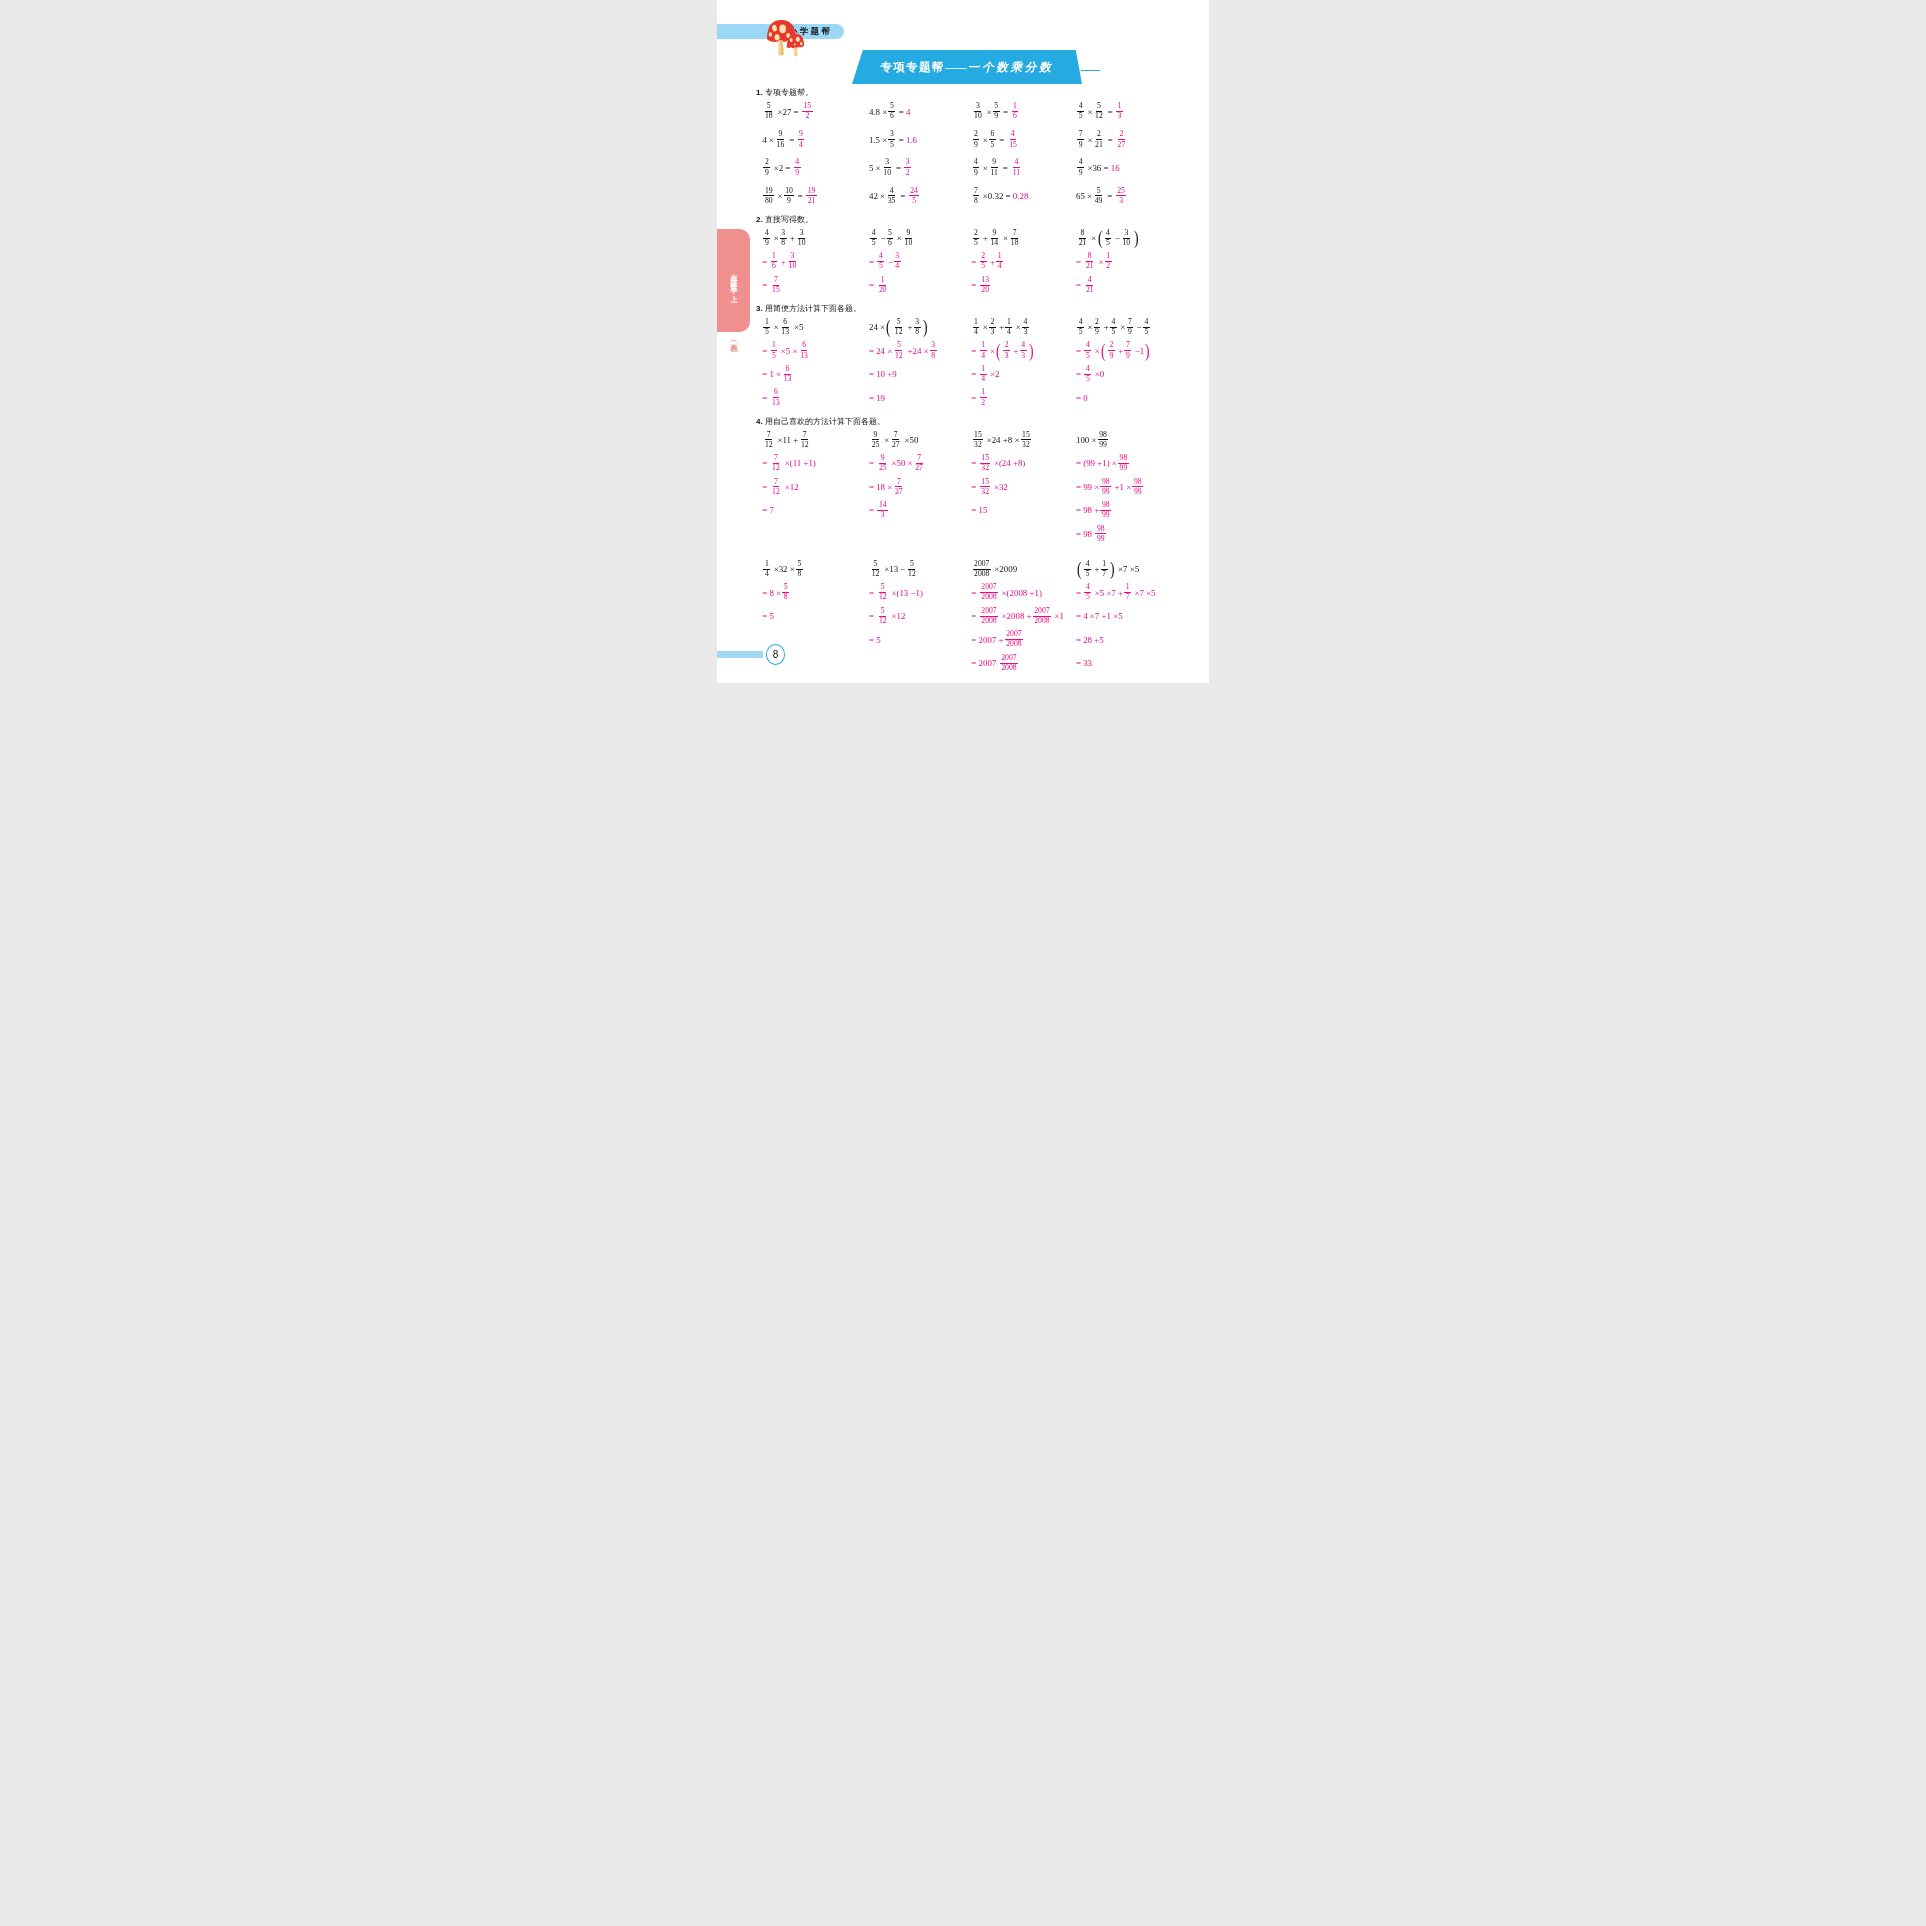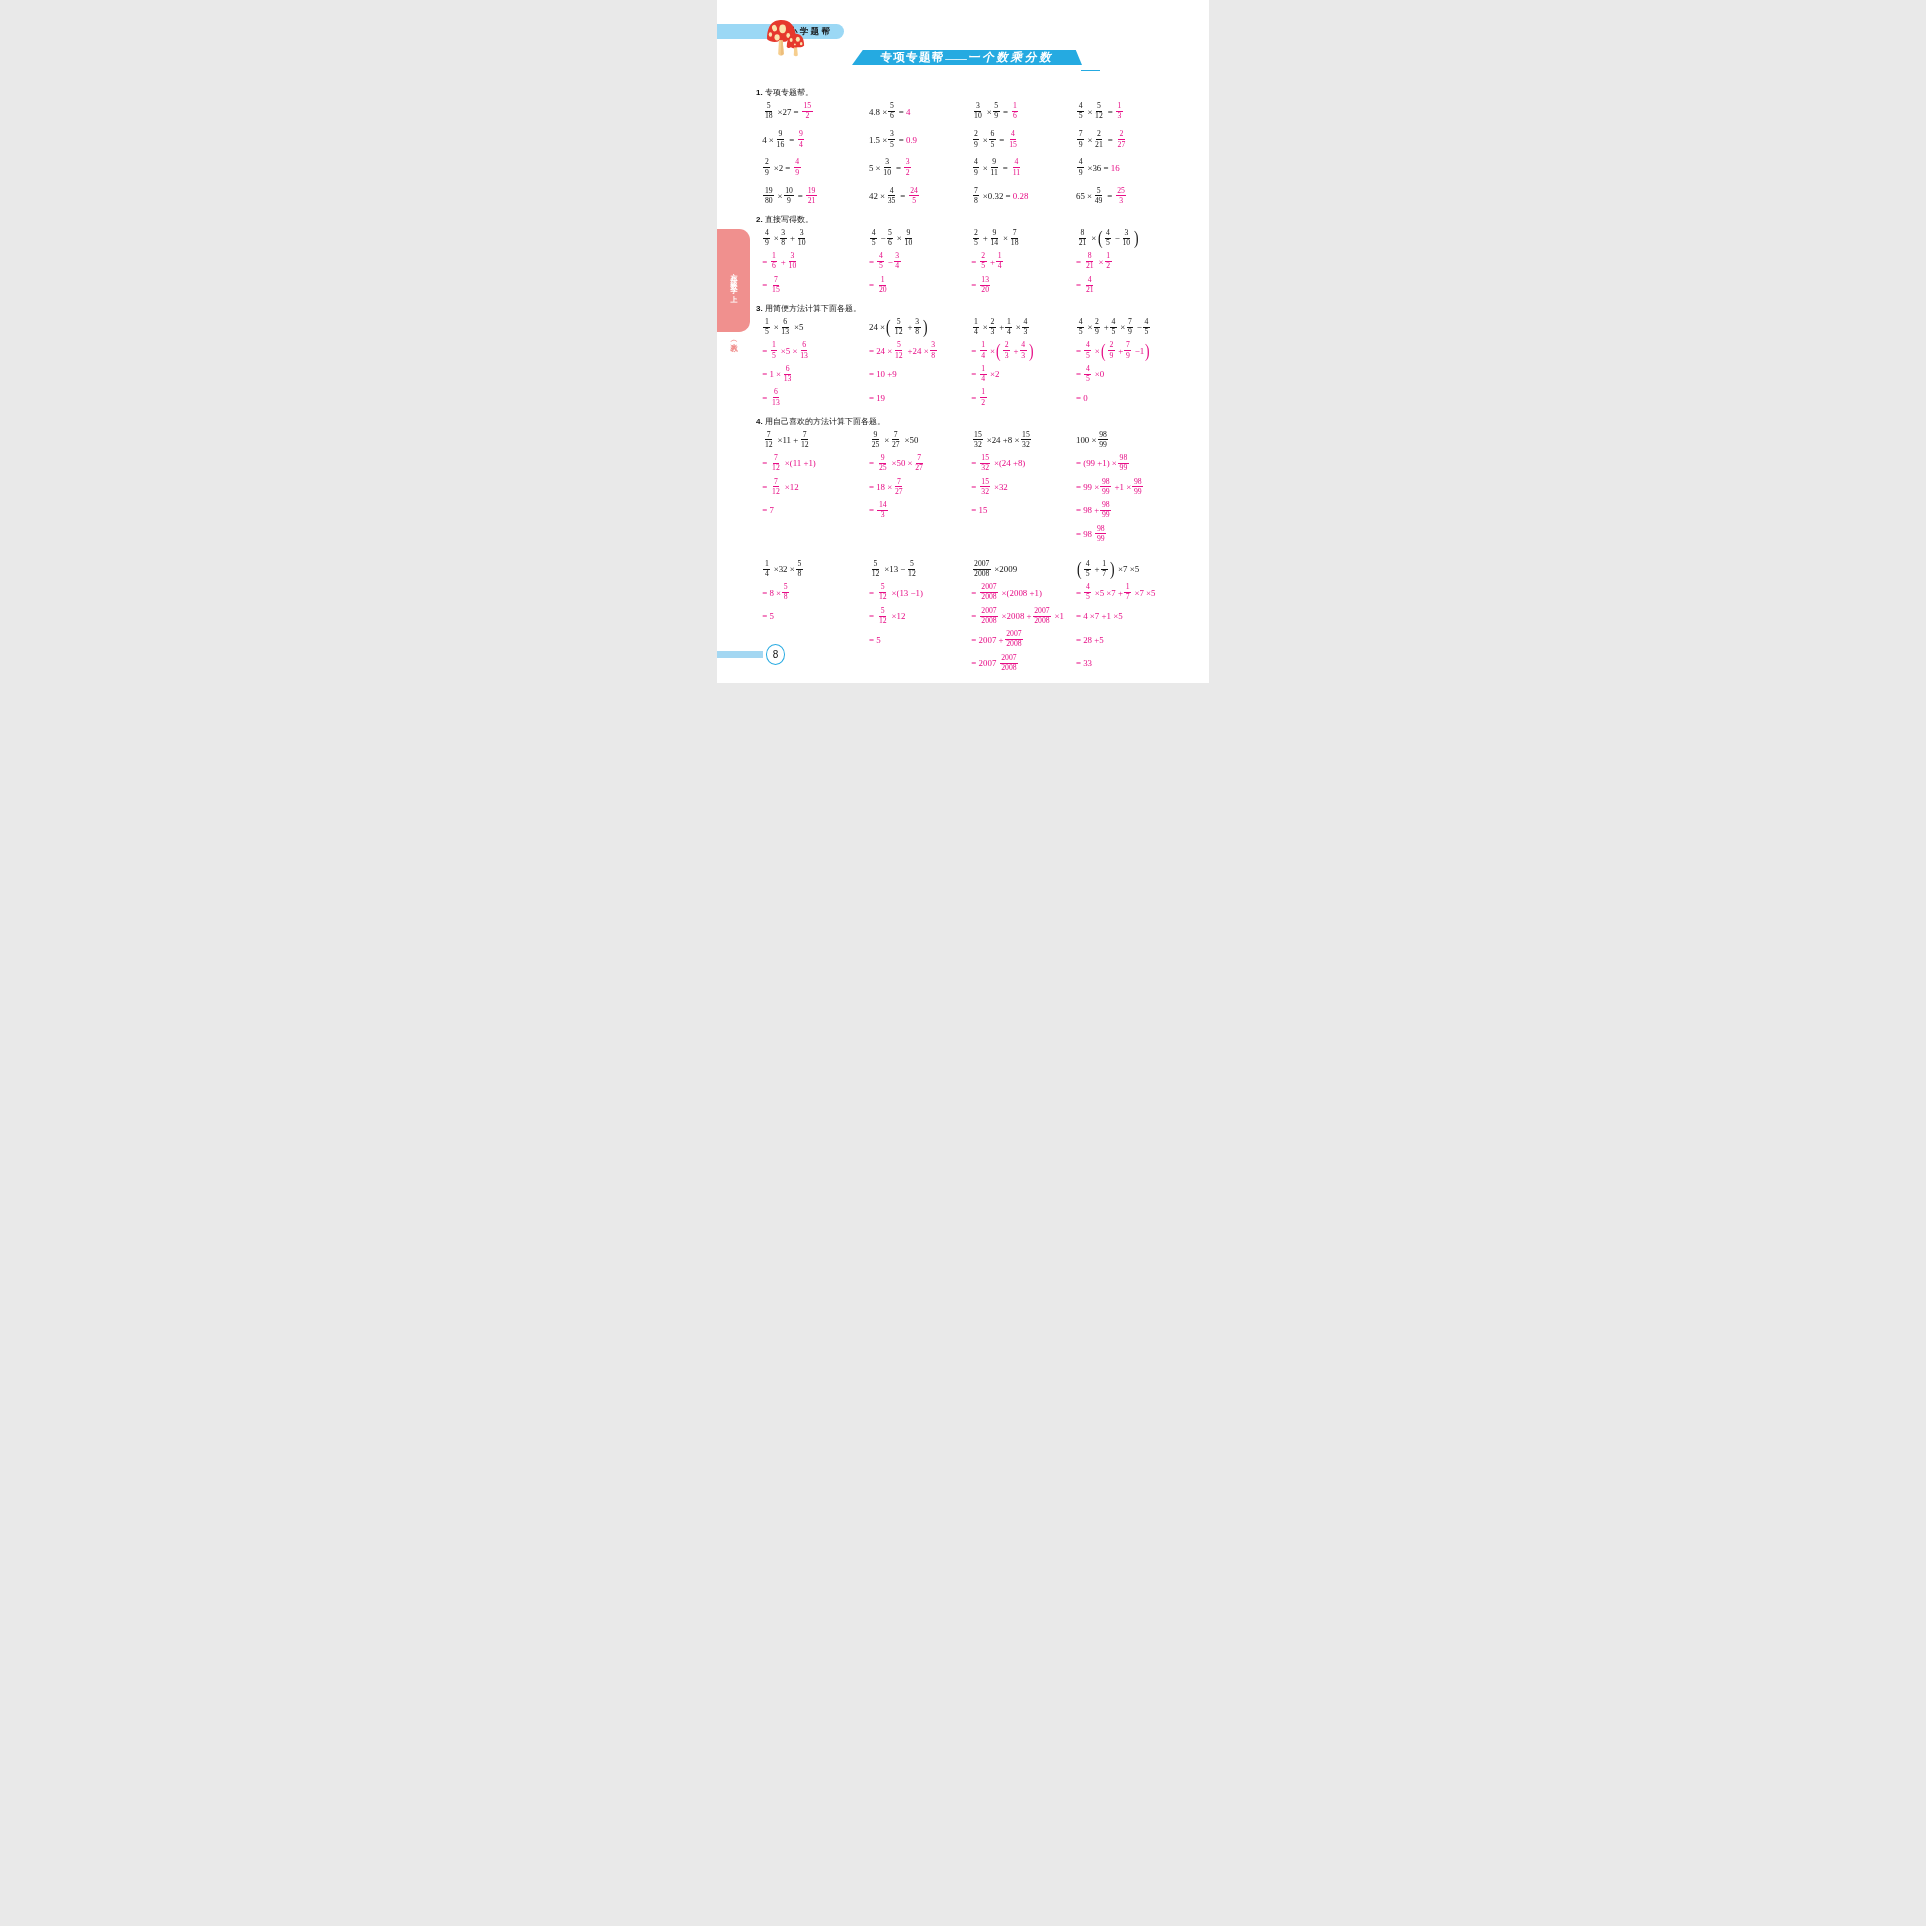--- a/index.html
+++ b/index.html
@@ -7,21 +7,21 @@
         font-family:"Liberation Serif","DejaVu Serif",serif;color:#141414;overflow:hidden;}
 
   
   .badge-band{position:absolute;left:0;top:24px;width:127px;height:15px;background:#9bd8f5;
               border-radius:0 8.5px 8.5px 0;}
   .badge-label{position:absolute;left:72px;top:2.3px;font-size:8.5px;font-weight:bold;
                letter-spacing:2.3px;color:#17181a;font-family:"Liberation Sans",sans-serif;}
   .mushrooms{position:absolute;left:45px;top:17px;}
 
   
-  .banner{position:absolute;left:135px;top:50px;width:230px;height:15px;background:#25aae1;
+  .banner{position:absolute;left:135px;top:50px;width:230px;height:34px;background:#25aae1;
           clip-path:polygon(10.8px 0, calc(100% - 6.2px) 0, 100% 100%, 0 100%);
           display:flex;align-items:center;justify-content:center;color:#fff;}
   .banner .b-main{font-size:11.6px;font-weight:900;letter-spacing:1.2px;font-family:"Liberation Sans",sans-serif;}
   .banner .b-dash{font-size:10.8px;font-weight:700;margin:0 0.8px;}
   .banner .b-sub{font-size:11.6px;font-weight:700;font-style:italic;letter-spacing:2.7px;}
   .banner-tail{position:absolute;left:364px;top:70px;width:19px;height:1.2px;background:#25aae1;}
 
   
   #sections{position:absolute;left:39px;top:79px;width:442px;padding-top:3.9px;}
   .sec{margin-bottom:3.9px;}
@@ -165,21 +165,21 @@
             </div>
           </div>
           <div class="prob">
             <div class="mline">
               <span class="tk">1.5&nbsp;×</span>
               <span class="frac">
                 <span class="fn">3</span>
                 <span class="fd">5</span>
               </span>
               <span class="tk">&nbsp;=&nbsp;</span>
-              <span class="tk ans">0.9</span>
+              <span class="tk ans">1.6</span>
             </div>
           </div>
           <div class="prob">
             <div class="mline">
               <span class="frac">
                 <span class="fn">2</span>
                 <span class="fd">9</span>
               </span>
               <span class="tk">&nbsp;×</span>
               <span class="frac">

